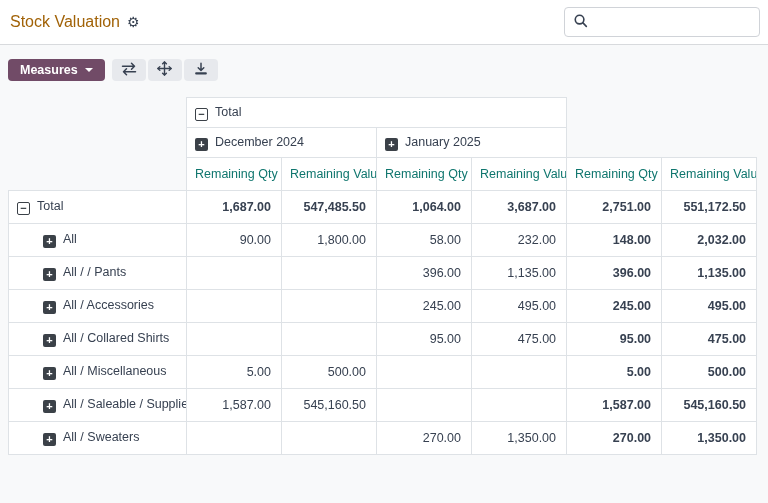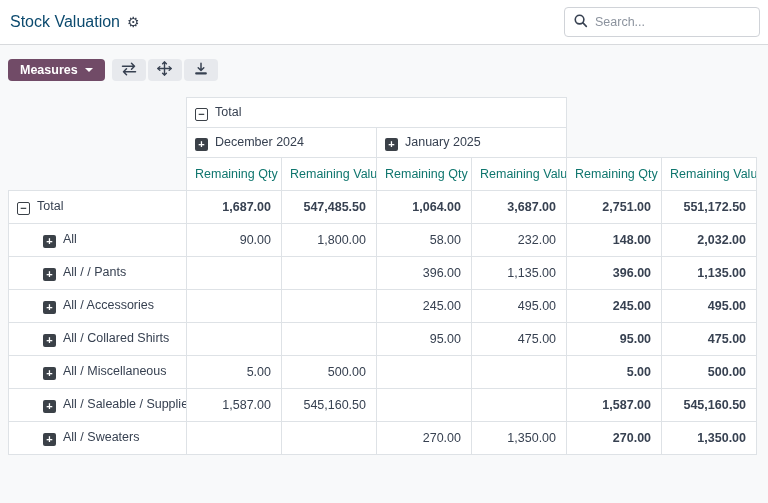--- a/index.html
+++ b/index.html
@@ -3,21 +3,21 @@
 <meta charset="utf-8">
 <style>
   * { margin:0; padding:0; box-sizing:border-box; }
   html,body { width:768px; height:503px; overflow:hidden; background:#fff;
     font-family:"Liberation Sans","DejaVu Sans",sans-serif; color:#374151; }
 
   
   .topbar { height:45px; display:flex; align-items:center; justify-content:space-between;
     padding:0 8px 0 10px; background:#fff; border-bottom:1px solid #d8dadd; }
   .title-wrap { display:flex; align-items:center; gap:7px; }
-  .page-title { font-size:16px; color:#0c4a6e; }
+  .page-title { font-size:16px; color:#a16207; }
   .gear { font-size:14px; color:#374151; line-height:1; cursor:pointer; }
   .search-box { display:flex; align-items:center; width:196px; height:30px;
     border:1px solid #d0d3d8; border-radius:4px; background:#fff; padding:0 8px; }
   .search-box svg { flex:0 0 auto; margin-right:7px; }
   .search-box input { border:none; outline:none; width:100%; font-size:12.5px;
     font-family:inherit; color:#374151; background:transparent; }
   .search-box input::placeholder { color:#8c939e; }
 
   
   .content { background:#f8f9fa; height:458px; padding:14px 8px 0 8px; }
@@ -62,21 +62,20 @@
     <span class="page-title">Stock Valuation</span>
     <span class="gear">⚙</span>
   </div>
   <div class="search-box">
     <span>
       <svg width="15" height="15" viewBox="0 0 16 16">
         <circle cx="7" cy="7" r="4.6" stroke="#374151" stroke-width="1.7" fill="none"></circle>
         <line x1="10.6" y1="10.6" x2="14.2" y2="14.2" stroke="#374151" stroke-width="1.7" stroke-linecap="round"></line>
       </svg>
     </span>
-    <input placeholder="Search..." style="">
   </div>
 </div>
 
 <div class="content">
   <div class="toolbar">
     <button class="btn btn-primary">
       <span>Measures</span>
       <span class="caret"></span>
     </button>
     <div class="icon-group">

